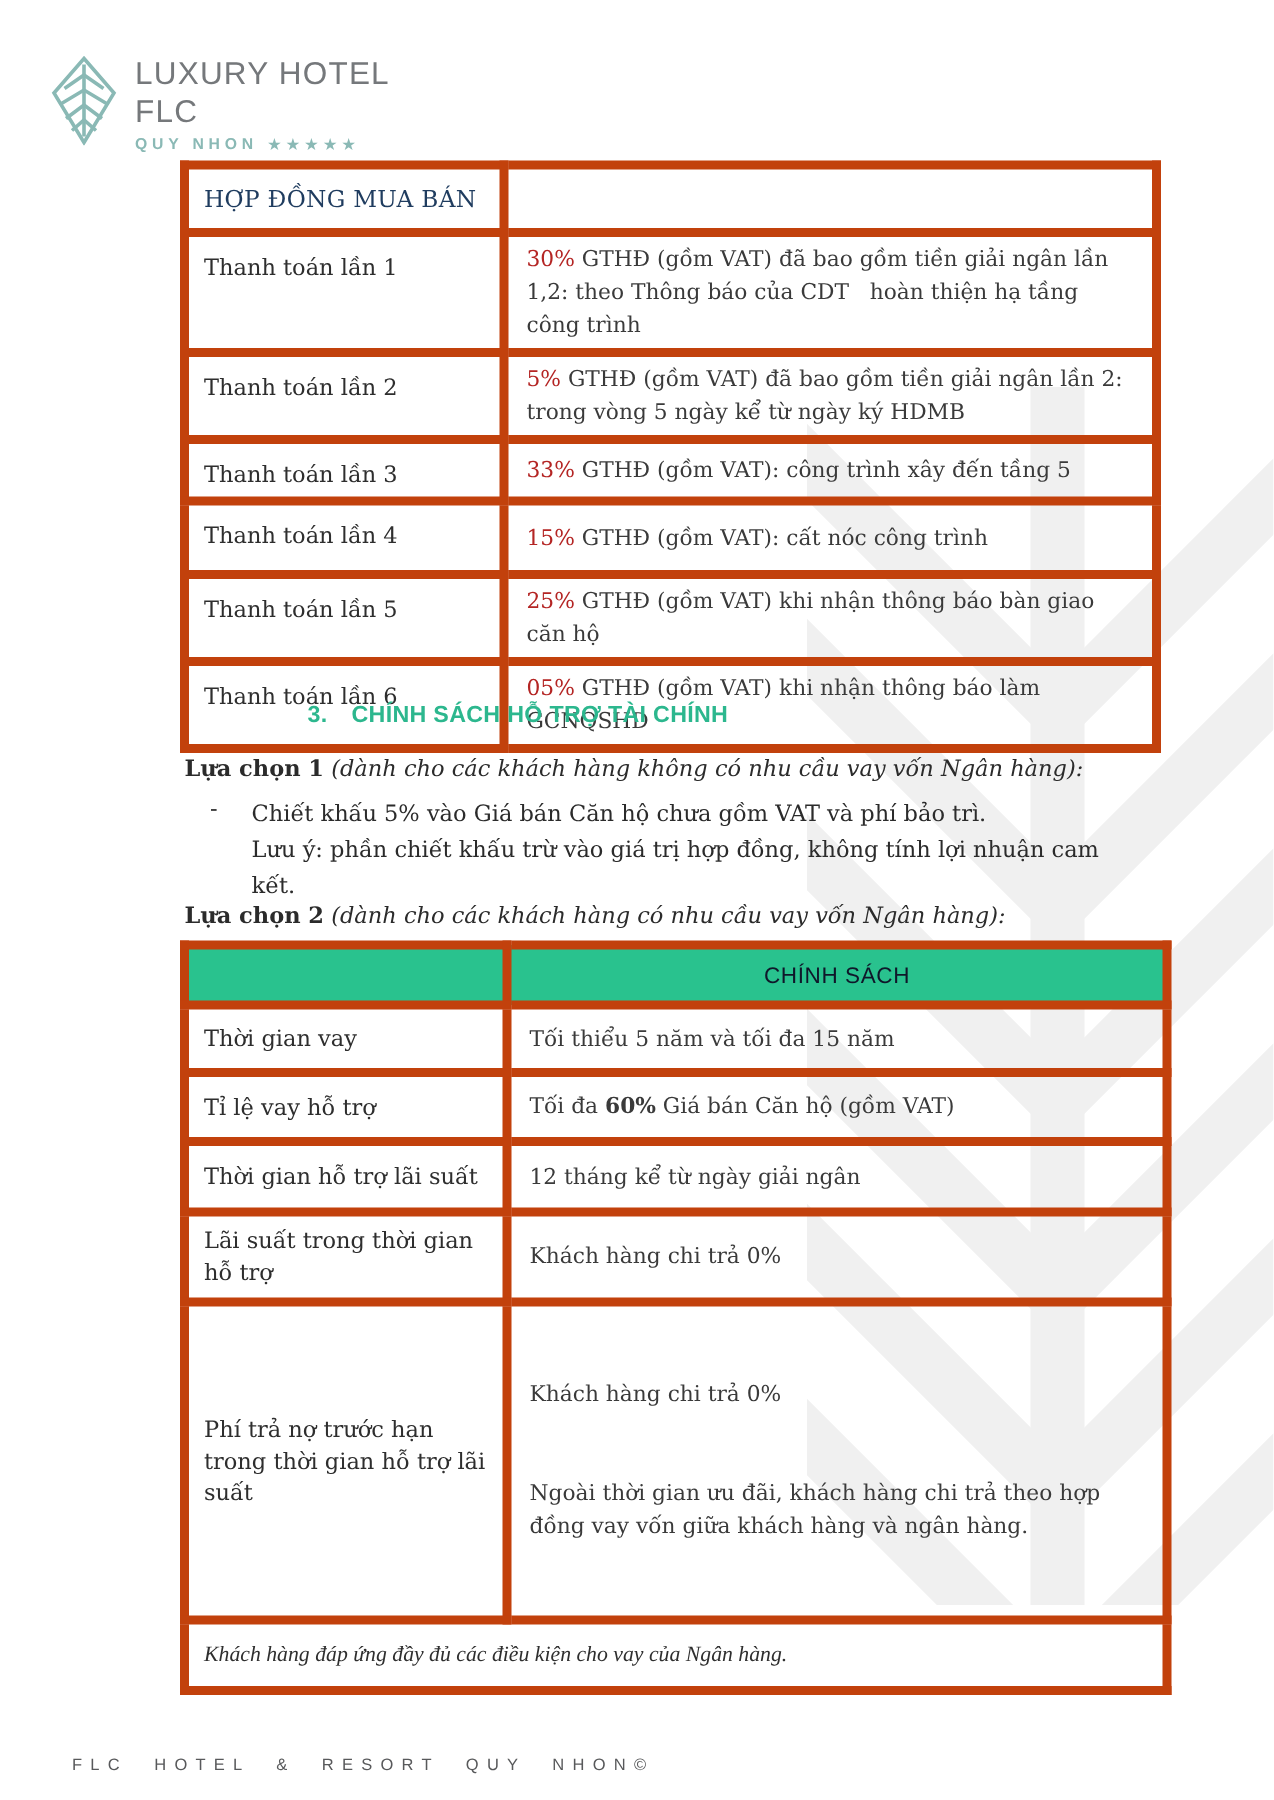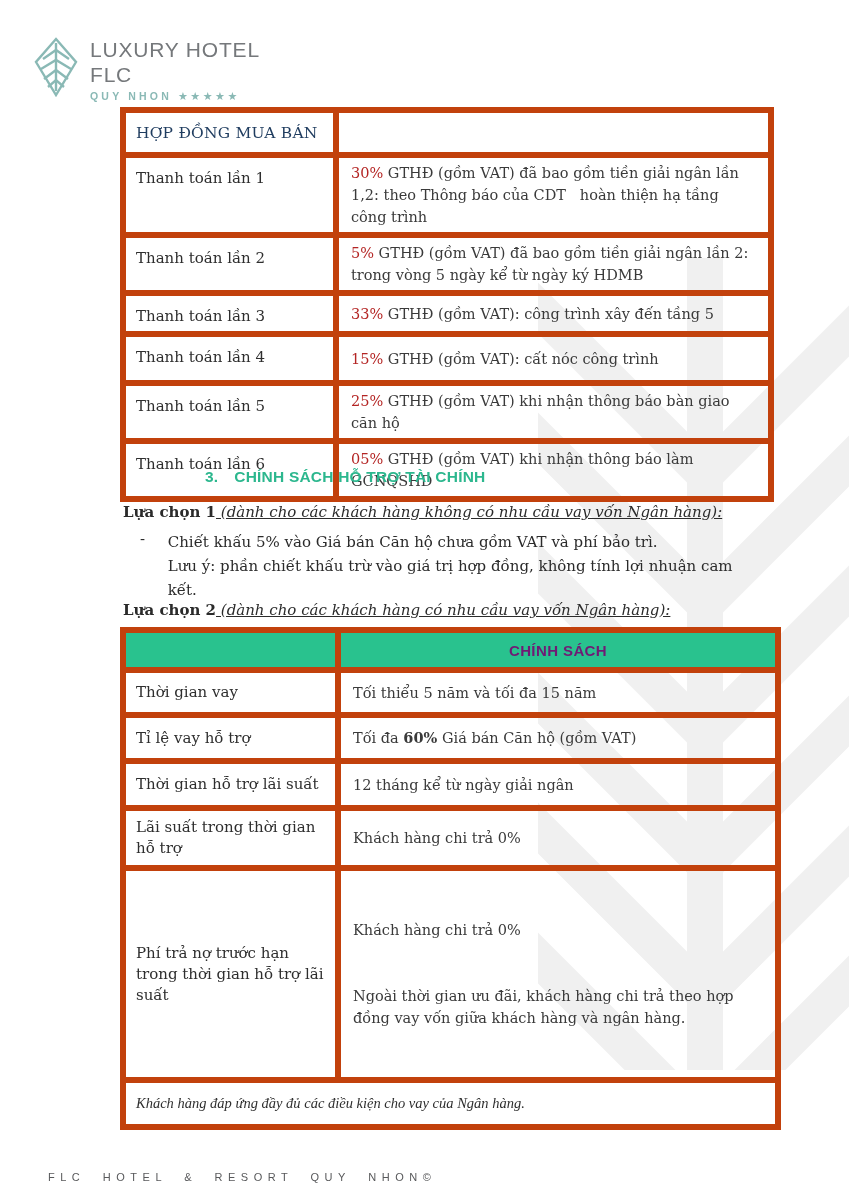--- a/index.html
+++ b/index.html
@@ -50,39 +50,39 @@
     vertical-align: middle; padding: 6px 8px 6px 10px;
     color: #1f3c5f; font-size: 15.5px; letter-spacing: 0.2px;
   }
   .pct { color: #b42524; text-align: right; }
 
   .t2 .cell-label { vertical-align: middle; padding: 6px 8px 6px 10px; }
   .t2-header-cell {
     background: #29c28e; height: 40px; vertical-align: middle;
   }
   .t2-header-title {
-    font-family: "Liberation Sans", sans-serif; font-weight: 700;
-    color: #701a75; font-size: 15px; text-align: center; letter-spacing: 0.4px;
+    font-family: "Liberation Sans", sans-serif; font-weight: 400;
+    color: #0f172a; font-size: 15px; text-align: center; letter-spacing: 0.4px;
   }
   .bold { font-weight: 700; }
   .footnote-cell {
     padding: 12px 10px; font-family: Liberation Serif, serif;
     font-style: italic; font-size: 14.5px; color: #2f2f2f;
   }
 
   
   .section-heading {
     position: absolute; left: 205px; top: 468px;
     display: flex; gap: 16px;
     font-family: "Liberation Sans", sans-serif; font-weight: 700;
     color: #2cb78e; font-size: 15.5px; letter-spacing: 0.2px;
   }
   .option-line { font-size: 15px; color: #2b2b2b; }
   .option-label { font-weight: 700; }
-  .option-desc { font-style: italic; text-decoration: underline; }
+  .option-desc { font-style: italic; }
   .option1-line { position: absolute; left: 123px; top: 503px; width: 650px; }
   .option1-bullet { position: absolute; left: 140px; top: 530px; width: 620px; display: flex; }
   .bullet-dash { width: 28px; font-size: 15px; color: #2b2b2b; }
   .bullet-lines { font-size: 15px; color: #2b2b2b; line-height: 24px; }
   .option2-line { position: absolute; left: 123px; top: 601px; width: 650px; }
 
   
   .footer {
     position: absolute; left: 48px; top: 1171px;
     font-family: "Liberation Sans", sans-serif;

